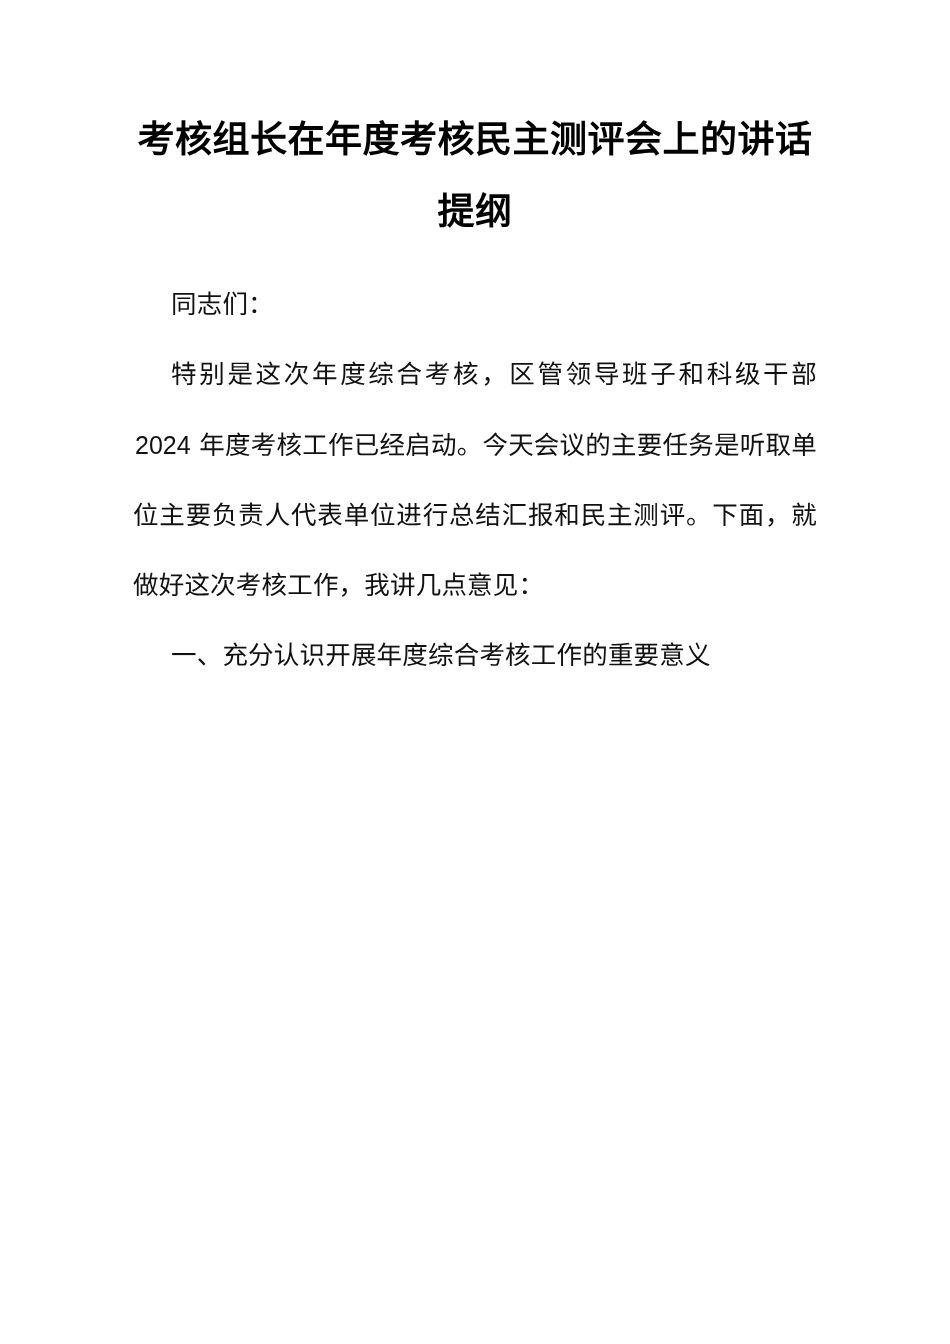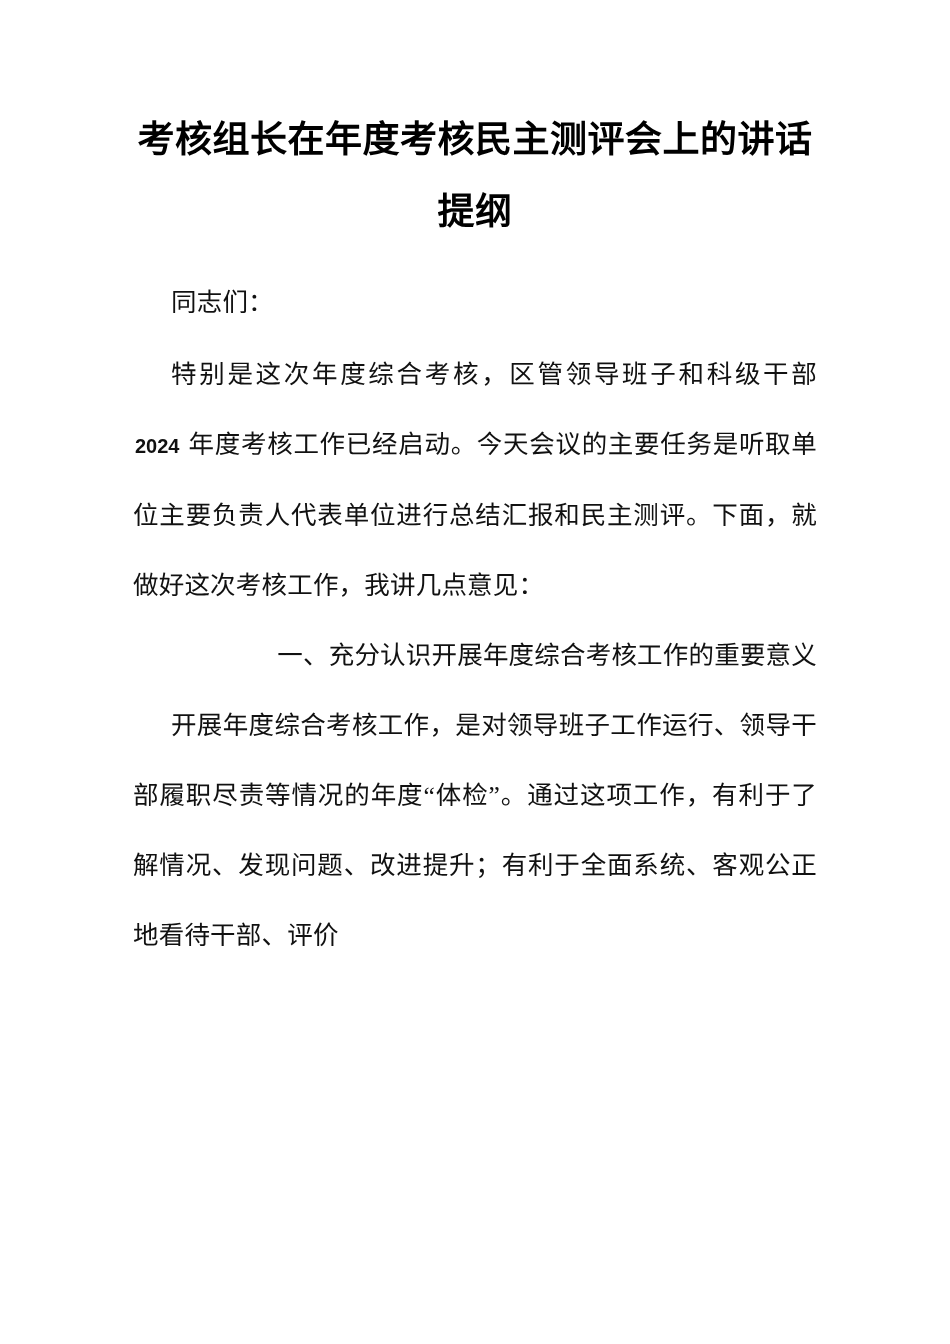--- a/index.html
+++ b/index.html
@@ -55,35 +55,34 @@
   .para.indent {
     text-indent: 38px;
   }
 
   
   .section-heading {
     margin: 0;
     font-size: 25.5px;
     line-height: 70px;
     text-indent: 38px;
-    text-align: right;
+    text-align: left;
     letter-spacing: 0.2px;
     color: #111111;
   }
 
   .first-block {
     padding-top: 22px;
-    font-family: Liberation Mono, monospace;
   }
 
   
   .num {
     font-family: "Liberation Sans", "DejaVu Sans", sans-serif;
-    font-weight: 700;
-    font-size: 20px;
+    font-weight: 400;
+    font-size: 25px;
     padding: 0 2px;
     letter-spacing: 0;
   }
 </style>
 </head>
 <body>
 
 <div class="page">
   <div class="doc-body">
 
@@ -93,16 +92,15 @@
       <span>提纲</span>
     </h1>
 
     <p class="para indent first-block">同志们：</p>
 
     <p class="para indent"><span>特别是这次年度综合考核，区管领导班子和科级干部 </span><span class="num">2024</span><span> 年度考核工作已经启动。今天会议的主要任务是听取单位主要负责人代表单位进行总结汇报和民主测评。下面，就做好这次考核工作，我讲几点意见：</span></p>
 
     <p class="section-heading">一、充分认识开展年度综合考核工作的重要意义</p>
 
 
-    <p class="para indent">开展年度综合考核工作，是对领导班子工作运行、领导干部履职尽责等情况的年度“体检”。通过这项工作，有利于了解情况、发现问题、改进提升；有利于全面系统、客观公正地看待干部、评价</p>
 
   </div>
 </div>
 
 </body></html>

